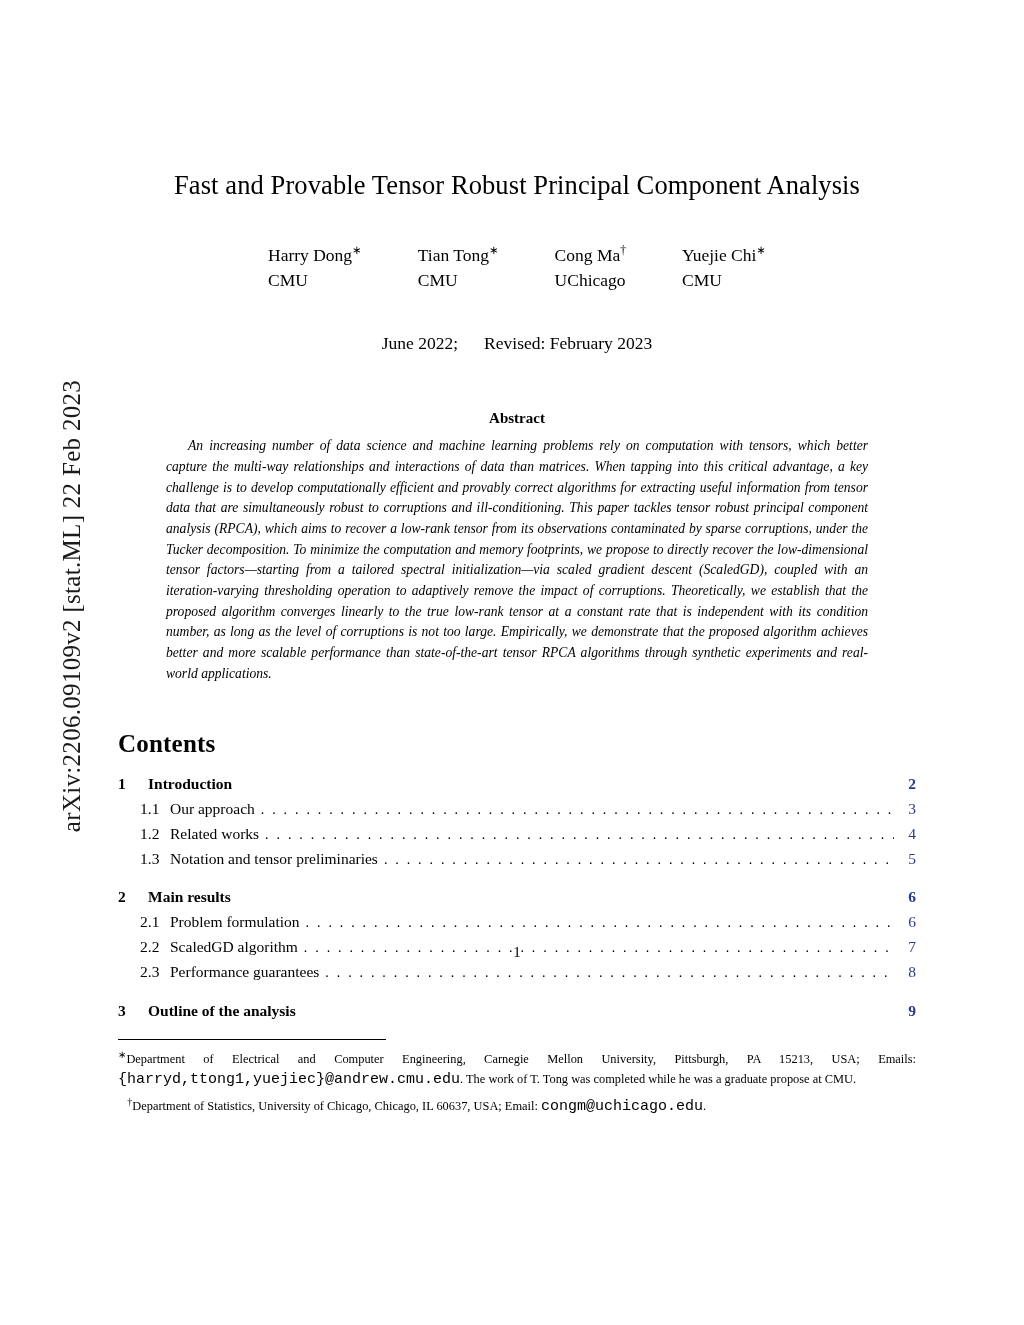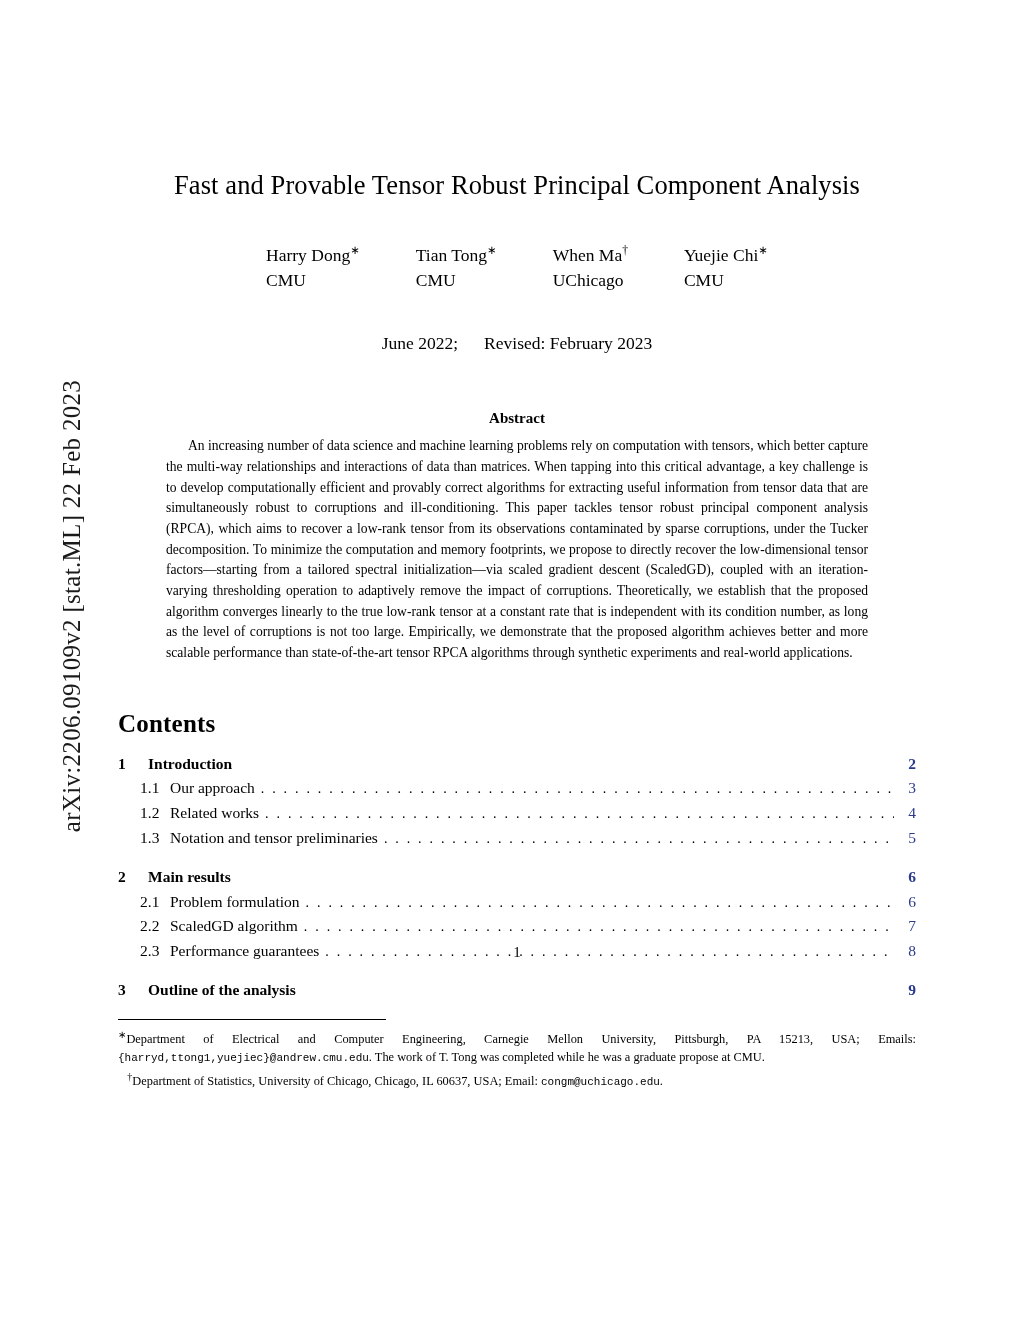--- a/index.html
+++ b/index.html
@@ -78,20 +78,21 @@
     font-size: 15px;
   }
   .abstract-body {
     margin: 9px 48px 0 48px;
     font-size: 13.6px;
     line-height: 1.52;
     text-align: justify;
     text-justify: inter-word;
     text-indent: 22px;
     hyphens: none;
+    font-style: italic;
   }
 
   .keywords {
     margin: 23px 0 0 0;
     font-size: 14.6px;
     line-height: 1.5;
     text-align: justify;
   }
   .keywords b { font-weight: bold; }
 
@@ -144,21 +145,21 @@
     background: #000;
   }
   .footnotes {
     margin-top: 7px;
     font-size: 12.4px;
     line-height: 1.5;
     text-align: justify;
   }
   .footnotes p { margin: 0 0 2px 0; }
   .footnotes .fmark { font-size: 10px; vertical-align: super; }
-  .mono { font-family: "Liberation Mono", monospace; font-size: 11px; }
+  .mono { font-family: "Liberation Mono", monospace; font-size: 15px; }
 
   .folio {
     position: absolute;
     bottom: 66px;
     left: 0;
     width: 798px;
     text-align: center;
     font-size: 15px;
   }
 </style>
@@ -176,21 +177,21 @@
   <div class="authors">
     <div class="author">
       <div class="name"><span>Harry Dong</span><sup class="mark">∗</sup></div>
       <div class="affil">CMU</div>
     </div>
     <div class="author">
       <div class="name"><span>Tian Tong</span><sup class="mark">∗</sup></div>
       <div class="affil">CMU</div>
     </div>
     <div class="author">
-      <div class="name"><span>When Ma</span><sup class="mark">†</sup></div>
+      <div class="name"><span>Cong Ma</span><sup class="mark">†</sup></div>
       <div class="affil">UChicago</div>
     </div>
     <div class="author">
       <div class="name"><span>Yuejie Chi</span><sup class="mark">∗</sup></div>
       <div class="affil">CMU</div>
     </div>
   </div>
 
   <div class="dateline">
     <span>June 2022;</span><span class="gap"></span><span>Revised: February 2023</span>

